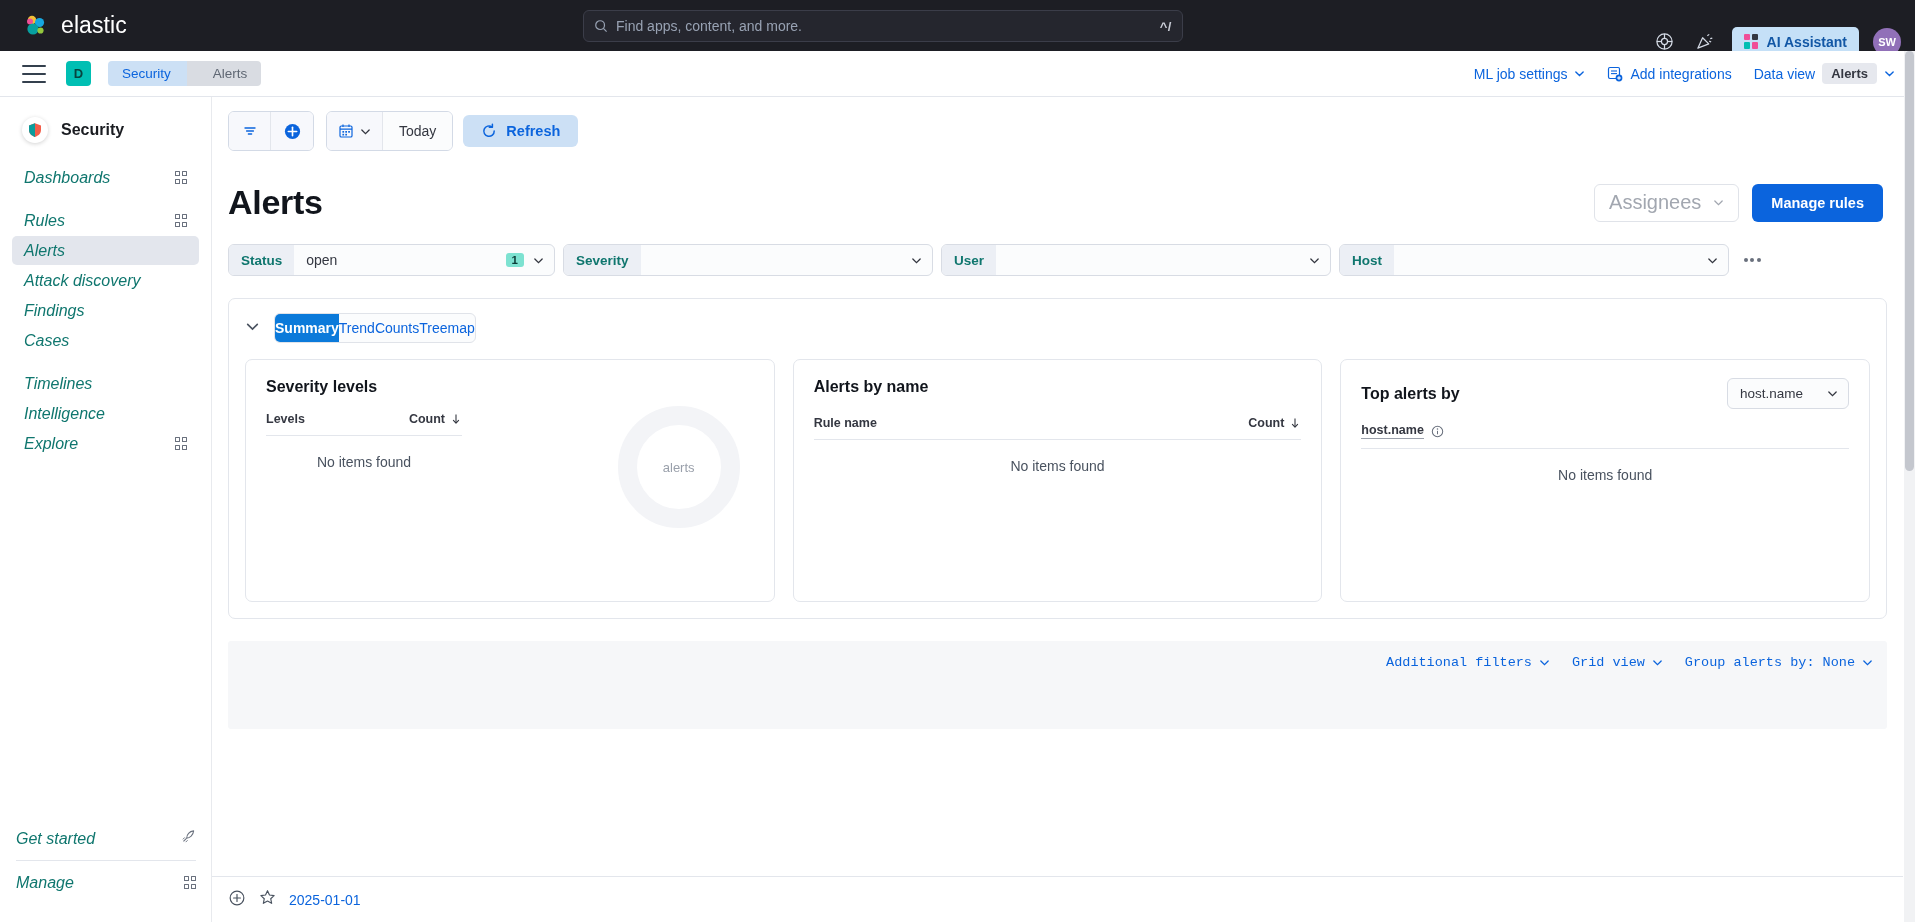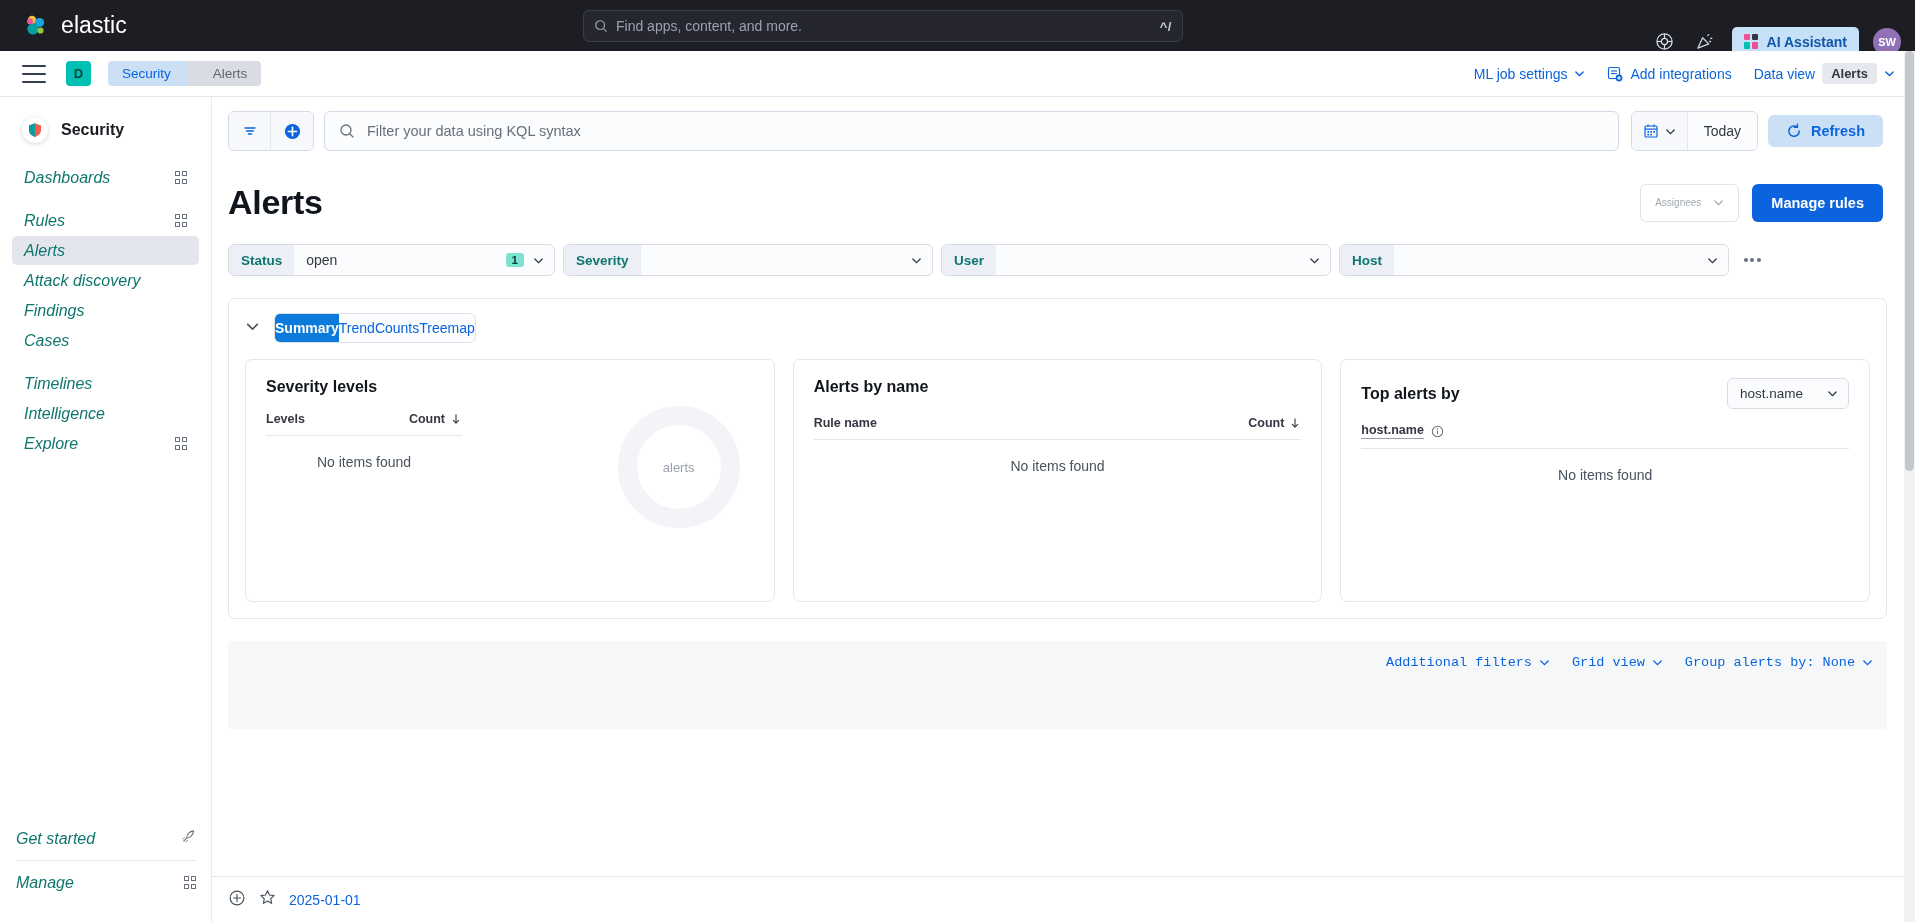--- a/index.html
+++ b/index.html
@@ -118,21 +118,21 @@
     border-radius: 6px; display: flex; align-items: center; gap: 9px;
     padding: 0 18px; font-size: 14.5px; font-weight: 700; cursor: pointer;
   }
 
   .title-row { display: flex; align-items: center; justify-content: space-between; padding: 22px 20px 0 16px; }
   .page-title { font-size: 34px; font-weight: 700; color: #11151c; letter-spacing: -.3px; }
   .title-actions { display: flex; align-items: center; gap: 13px; }
   .assignees {
     height: 38px; border: 1px solid #e0e3e9; border-radius: 6px; background: #fff;
     display: flex; align-items: center; gap: 12px; padding: 0 14px;
-    color: #a2a7b0; font-size: 10px; cursor: pointer;
+    color: #a2a7b0; font-size: 20px; cursor: pointer;
   }
   .manage-rules {
     height: 38px; background: #0b64dd; color: #fff; border-radius: 6px;
     display: flex; align-items: center; padding: 0 19px; font-size: 14.5px; font-weight: 700; cursor: pointer;
   }
 
   .filterbar { display: flex; align-items: center; gap: 8px; padding: 22px 16px 0 16px; }
   .filt {
     height: 32px; border: 1px solid #d8dce4; border-radius: 6px; overflow: hidden;
     display: flex; align-items: center; background: #fbfcfd; cursor: pointer;
@@ -393,27 +393,20 @@
         </div>
         <div class="qb-btn">
           <svg width="19" height="19" viewBox="0 0 20 20">
             <circle cx="10" cy="10" r="8" fill="#0b64dd"></circle>
             <line x1="10" y1="5.6" x2="10" y2="14.4" stroke="#fff" stroke-width="1.7" stroke-linecap="round"></line>
             <line x1="5.6" y1="10" x2="14.4" y2="10" stroke="#fff" stroke-width="1.7" stroke-linecap="round"></line>
           </svg>
         </div>
       </div>
 
-      <div class="kql">
-        <svg width="16" height="16" viewBox="0 0 16 16">
-          <circle cx="7" cy="7" r="5" fill="none" stroke="#69707d" stroke-width="1.3"></circle>
-          <line x1="10.7" y1="10.7" x2="14.4" y2="14.4" stroke="#69707d" stroke-width="1.3"></line>
-        </svg>
-        <span class="ph">Filter your data using KQL syntax</span>
-      </div>
 
       <div class="date-group">
         <div class="date-cal">
           <svg width="16" height="16" viewBox="0 0 16 16">
             <rect x="2" y="3" width="12" height="11" rx="1.3" fill="none" stroke="#0b64dd" stroke-width="1.2"></rect>
             <line x1="2" y1="6.2" x2="14" y2="6.2" stroke="#0b64dd" stroke-width="1.2"></line>
             <line x1="5" y1="1.6" x2="5" y2="4" stroke="#0b64dd" stroke-width="1.2"></line>
             <line x1="11" y1="1.6" x2="11" y2="4" stroke="#0b64dd" stroke-width="1.2"></line>
             <rect x="4.4" y="8" width="1.7" height="1.7" fill="#0b64dd"></rect>
             <rect x="7.3" y="8" width="1.7" height="1.7" fill="#0b64dd"></rect>

